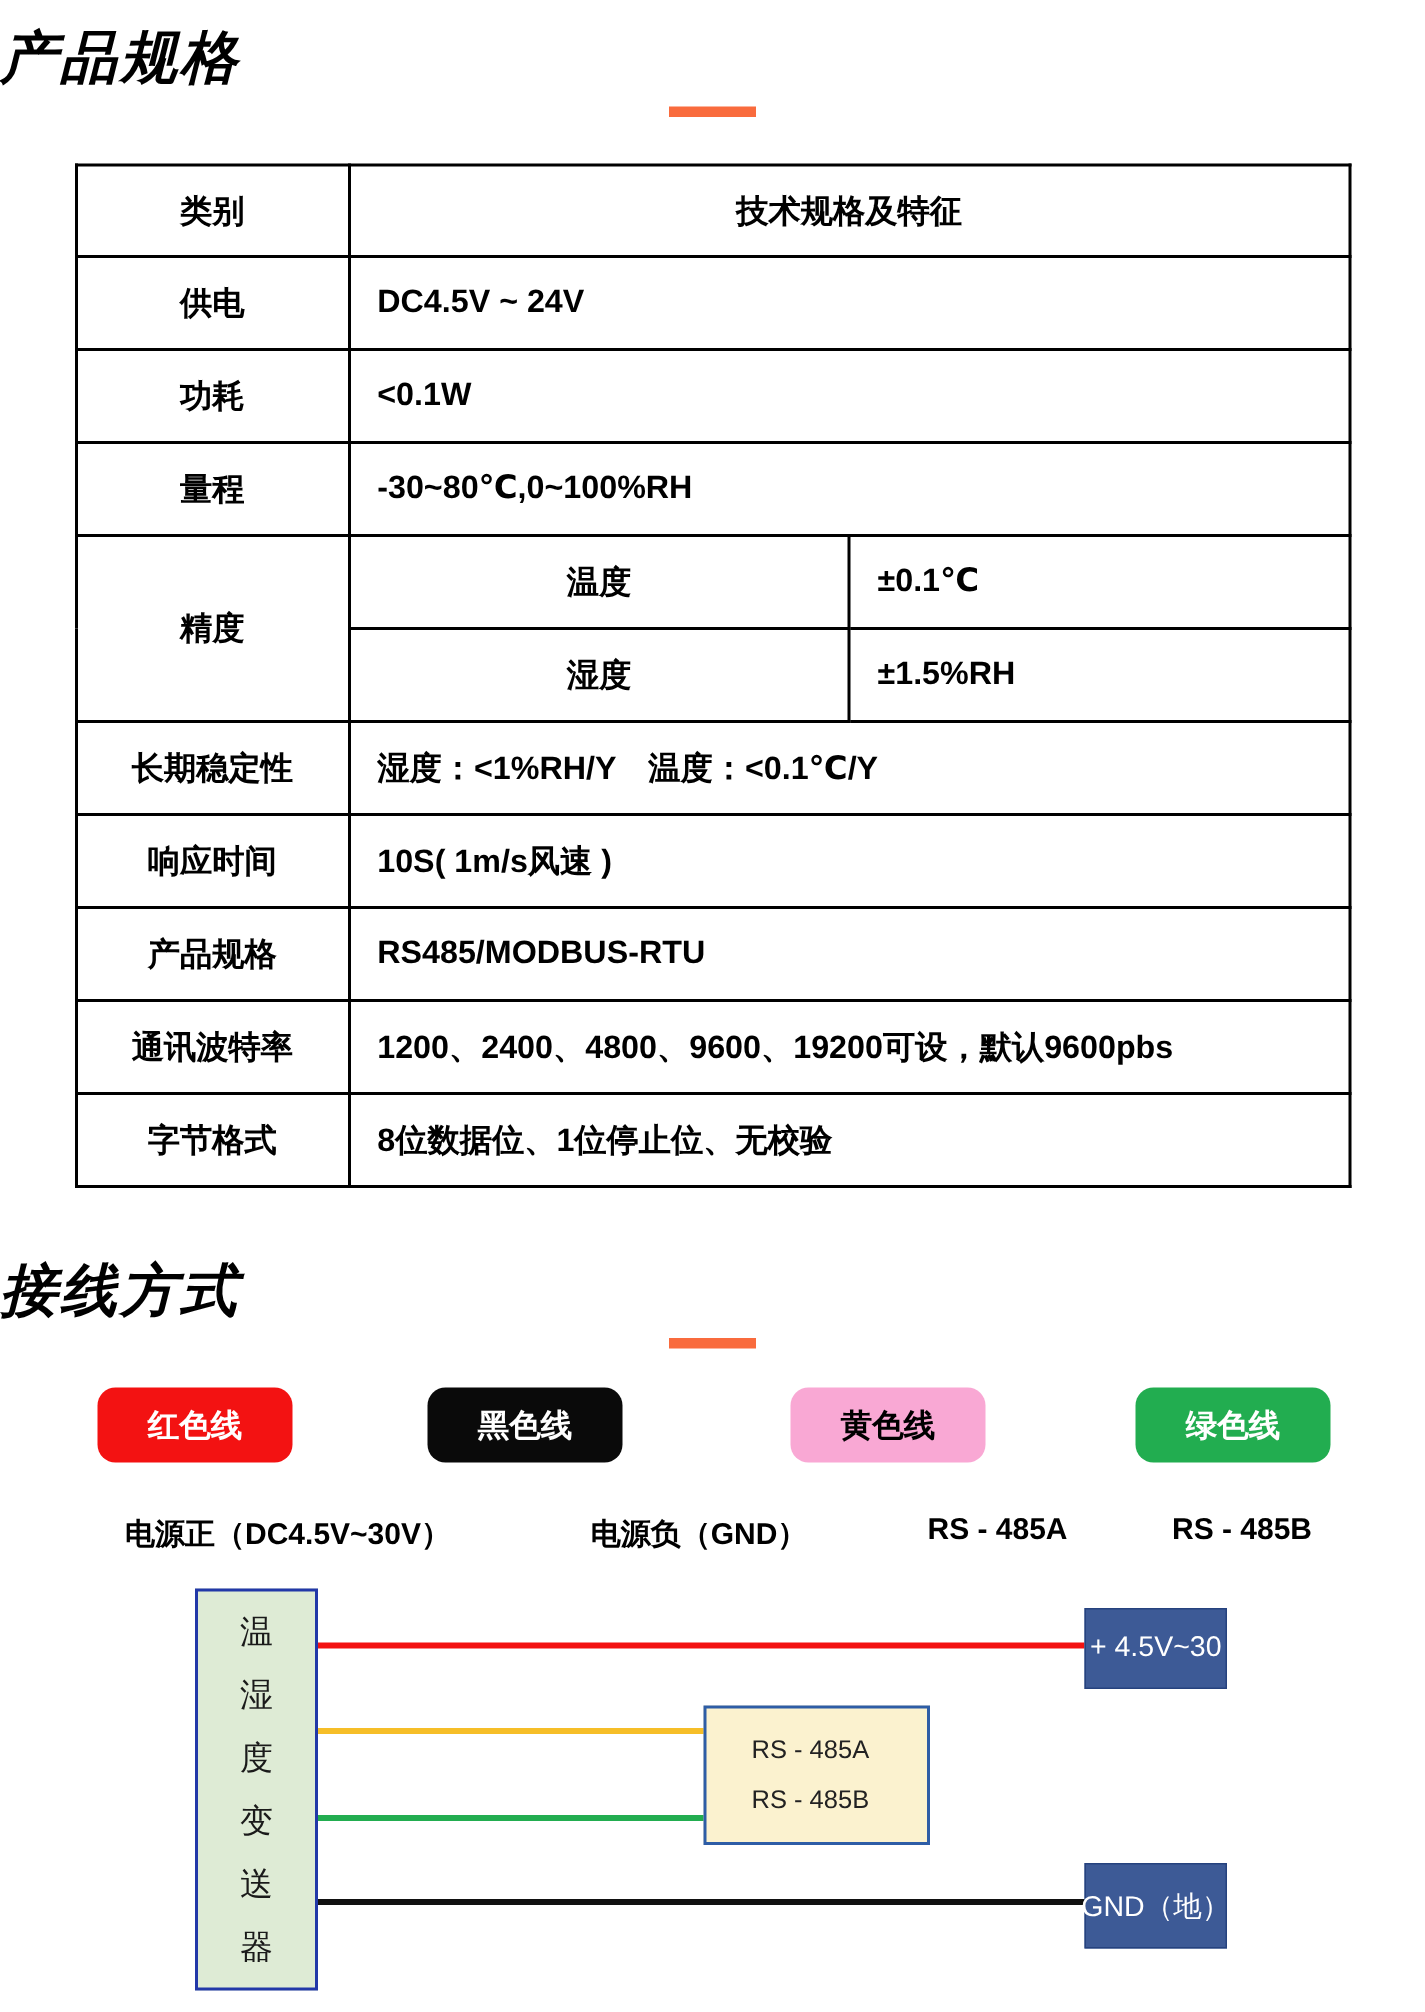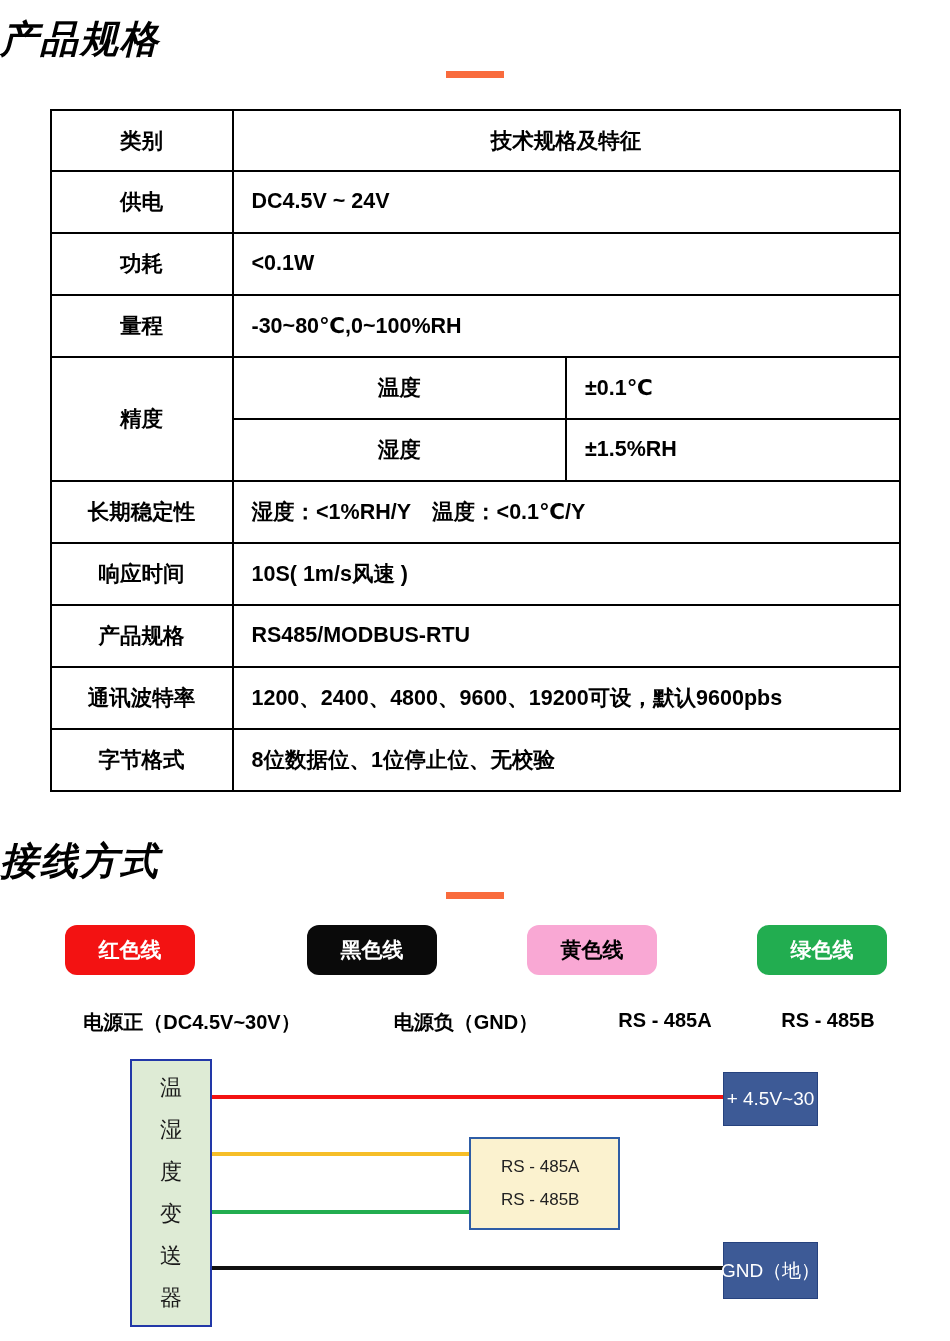--- a/index.html
+++ b/index.html
@@ -23,21 +23,21 @@
   .cell-value { text-align:left; padding-left:18px; }
 
   .wiring-title-block { margin-top:48px; }
 
   
   .wiring-canvas { position:relative; width:950px; height:449px; margin-top:0; }
 
   .wire-badge { position:absolute; top:26px; width:130px; height:50px; border-radius:12px;
     display:flex; align-items:center; justify-content:center; font-size:21px; font-weight:bold; }
   .badge-red   { left:65px; }
-  .badge-black { left:307px; }
+  .badge-black { left:285px; }
   .badge-yellow{ left:527px; }
   .badge-green { left:757px; }
 
   .wire-caption { position:absolute; top:110px; transform:translateX(-50%); font-size:20px;
     font-weight:bold; white-space:nowrap; }
   .caption-1 { left:192px; }
   .caption-2 { left:466px; }
   .caption-3 { left:665px; }
   .caption-4 { left:828px; }
 

